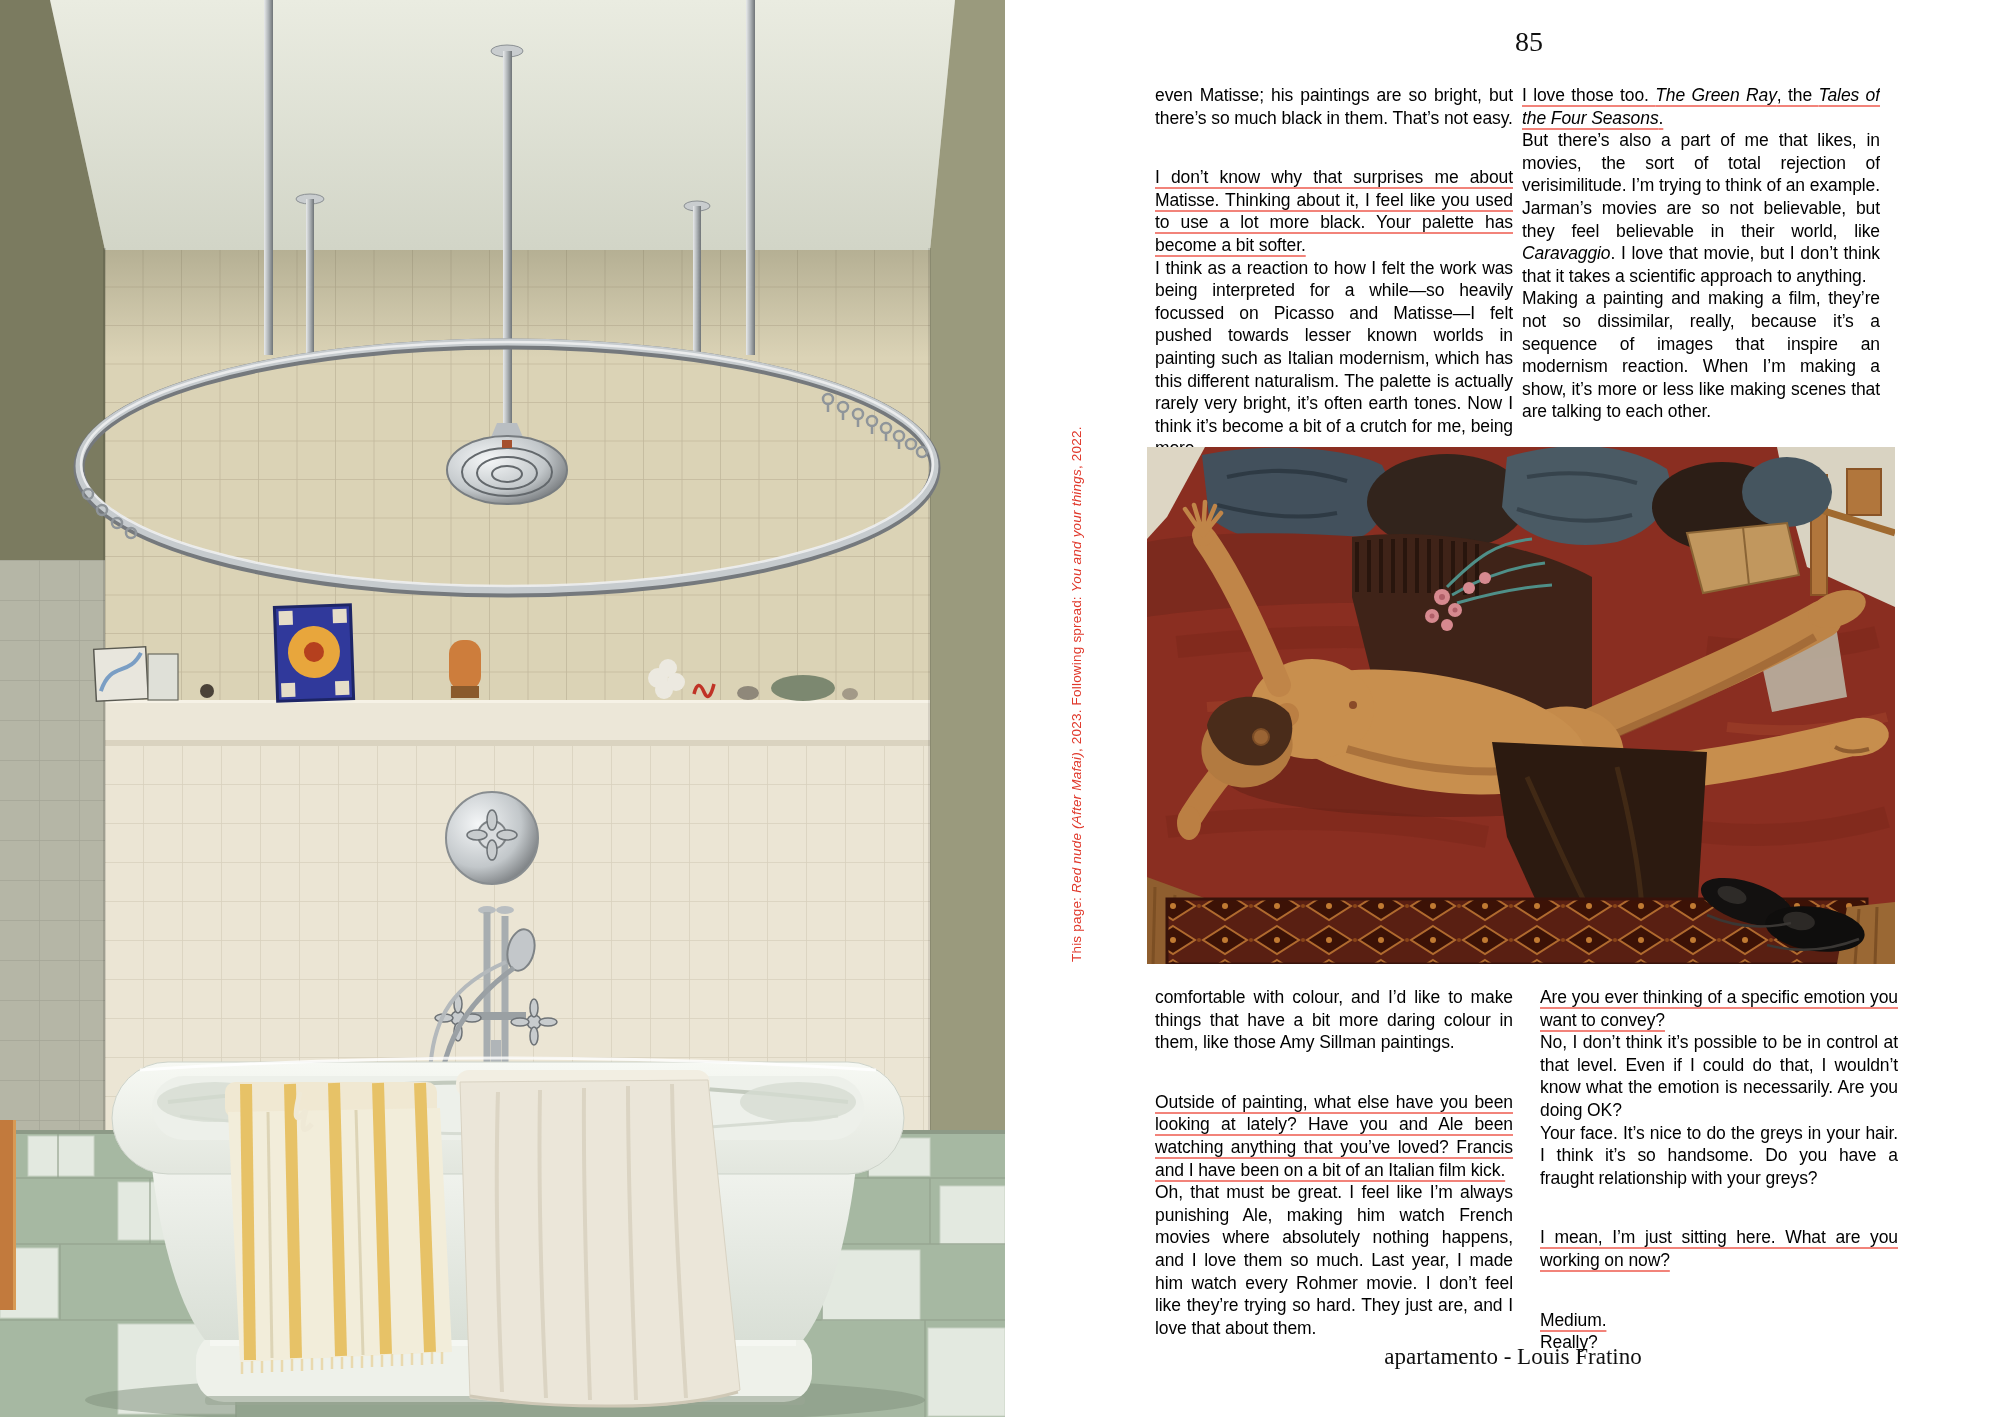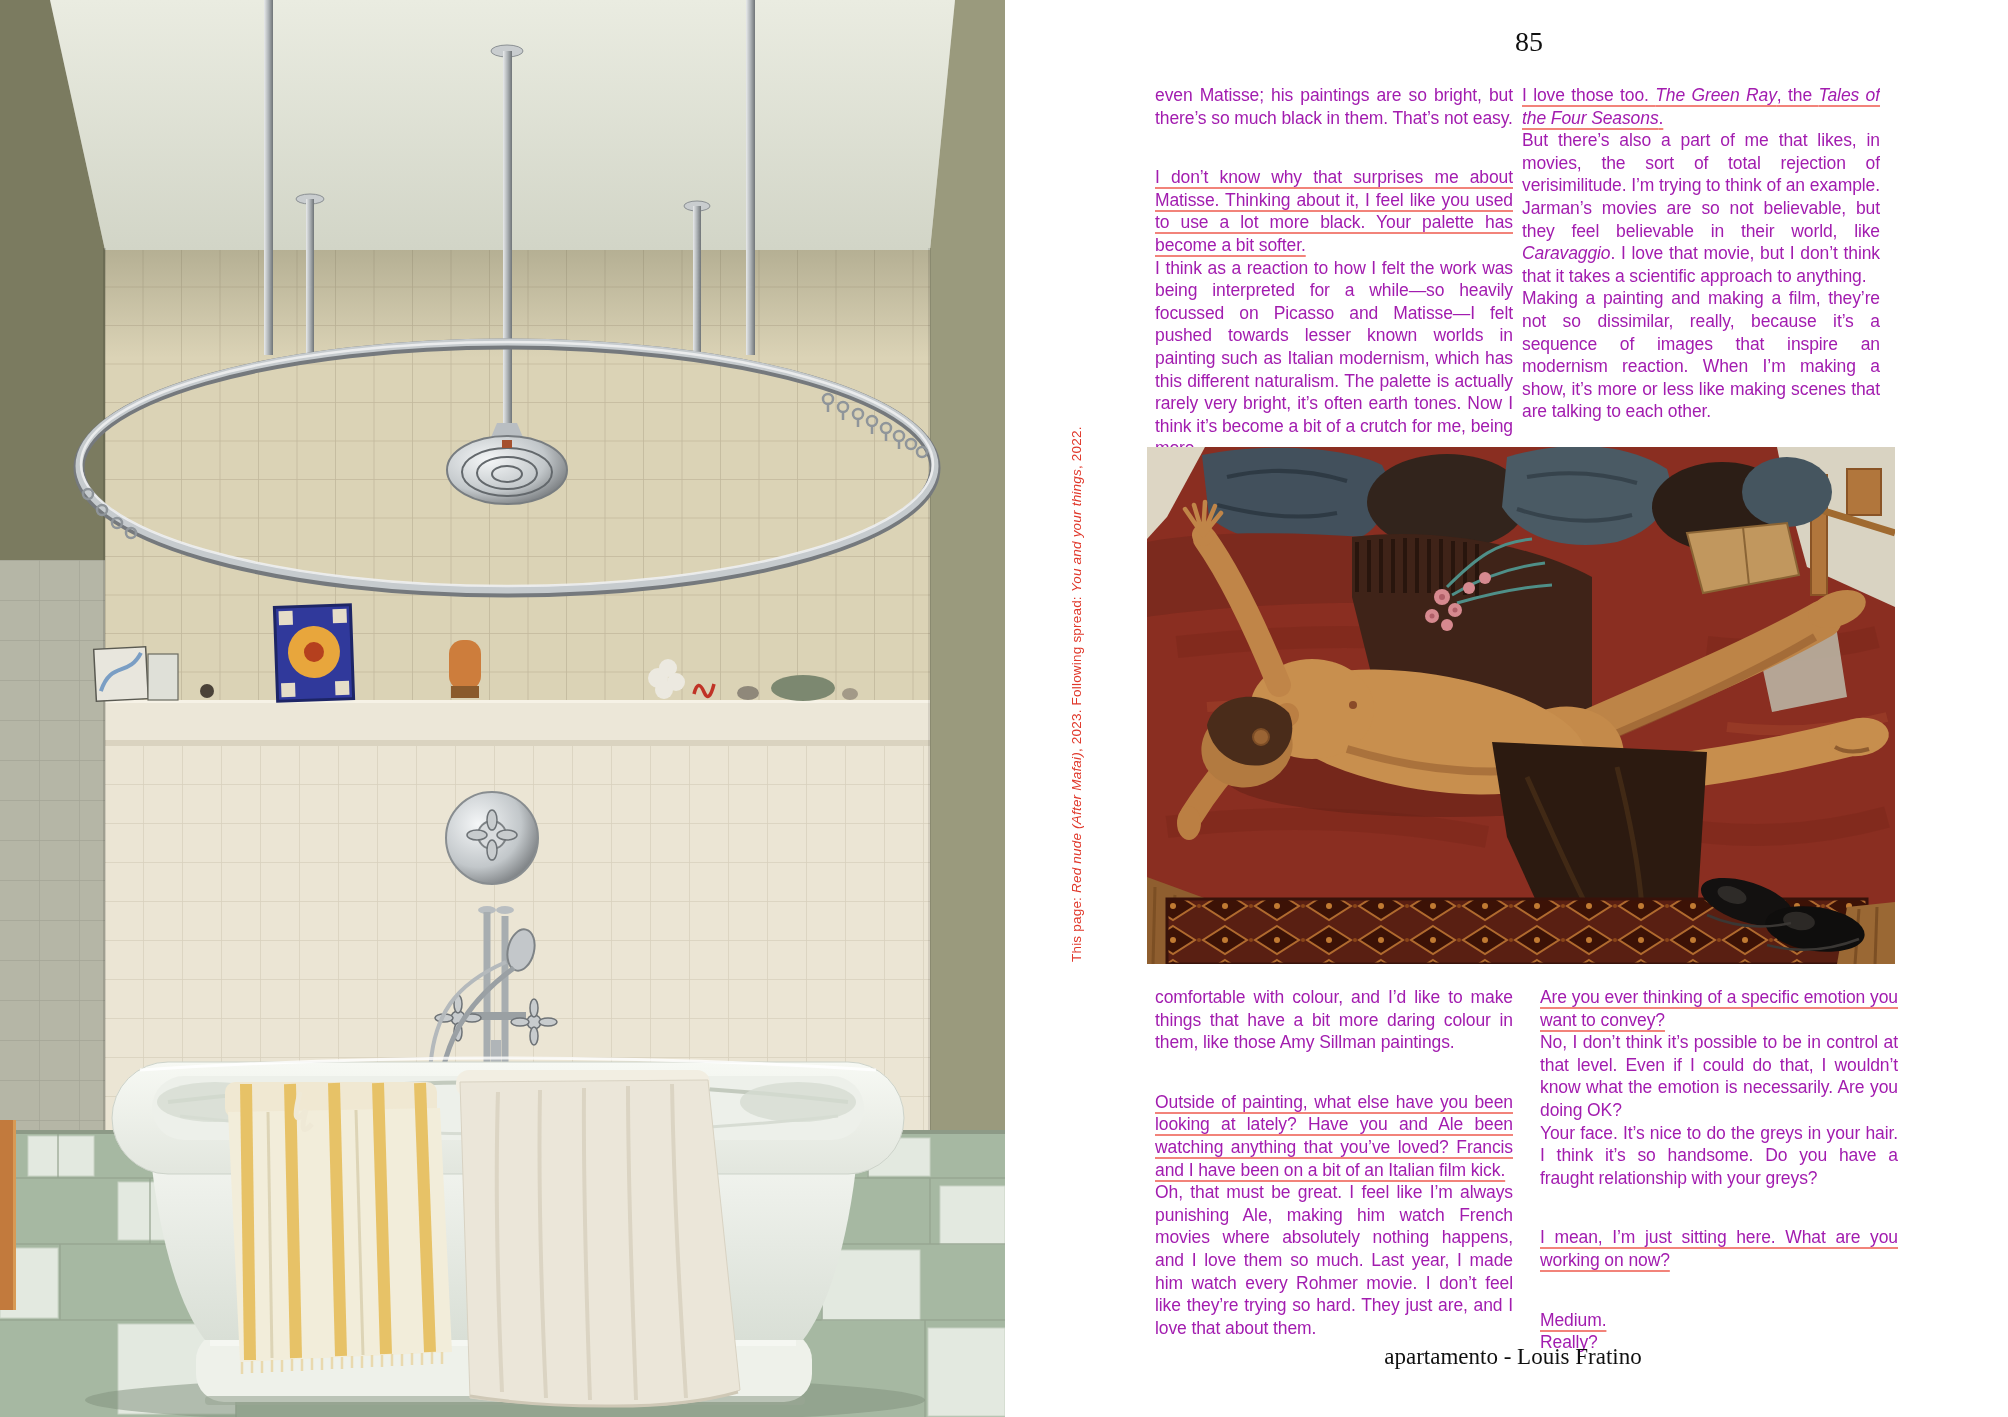--- a/index.html
+++ b/index.html
@@ -3,21 +3,21 @@
 <meta charset="utf-8">
 <style>
   html,body{margin:0;padding:0;background:#ffffff;}
   .spread{position:relative;width:2008px;height:1417px;background:#ffffff;overflow:hidden;
           font-family:"Liberation Sans",sans-serif;text-decoration:underline;}
   .photo-page{position:absolute;left:0;top:0;width:1005px;height:1417px;}
   .photo-page svg{display:block;}
   .text-page{position:absolute;left:1005px;top:0;width:1003px;height:1417px;background:#fff;}
   .pagenum{position:absolute;left:150px;top:26px;width:748px;text-align:center;
            font-family:"Liberation Serif",serif;font-size:28px;color:#101010;}
-  .col{position:absolute;width:358px;font-size:17.5px;line-height:22.6px;color:#a21caf;
+  .col{position:absolute;width:358px;font-size:17.5px;line-height:22.6px;color:#000000;
        text-align:justify;letter-spacing:-0.1px;font-weight:500;}
   .col p{margin:0;}
   .col p.gap{margin-top:37px;}
   .tl{left:150px;top:84px;height:363px;overflow:hidden;}
   .tr{left:517px;top:84px;height:363px;overflow:hidden;}
   .bl{left:150px;top:986px;}
   .br{left:535px;top:986px;}
   .r-q,.r-qi{text-decoration:underline;
        text-decoration-color:var(--question-underline,#f2837a);
        text-decoration-thickness:1.6px;text-underline-offset:4px;text-decoration-skip-ink:none;}

